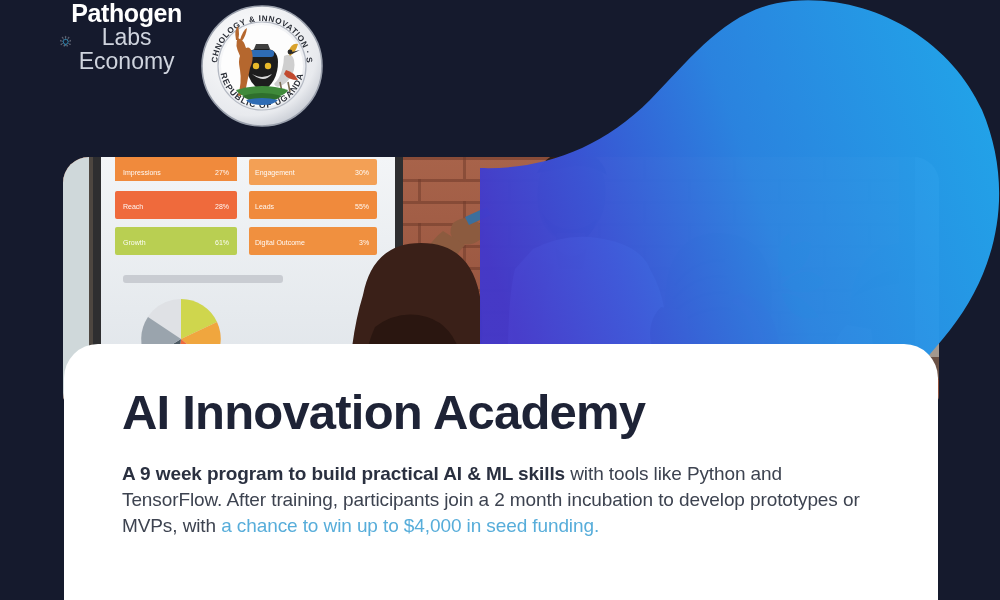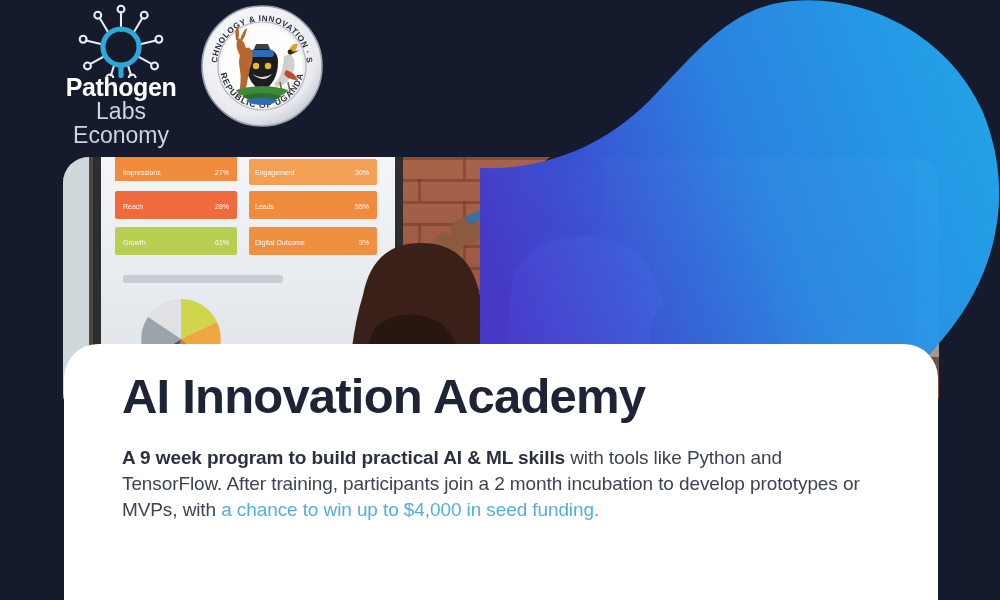--- a/index.html
+++ b/index.html
@@ -44,22 +44,21 @@
     left: 60px;
     display: flex;
     align-items: flex-start;
     gap: 18px;
     z-index: 6;
   }
 
   .pathogen-logo {
     width: 122px;
     display: flex;
-    flex-direction: column;
-    align-items: center;
+    flex-direction: row;
   }
   .virus-icon { width: 86px; height: 74px; display:block; }
   .pathogen-words {
     margin-top: -4px;
     text-align: center;
     line-height: 1.04;
   }
   .pg-bold {
     display: block;
     font-size: 25px;
@@ -95,21 +94,21 @@
   
   .card {
     position: absolute;
     left: 64px;
     top: 344px;
     width: 874px;
     height: 256px;
     background: #ffffff;
     border-radius: 34px 34px 0 0;
     z-index: 8;
-    padding: 28px 56px 0 58px;
+    padding: 44px 56px 0 58px;
   }
 
   .card-title {
     font-size: 49px;
     font-weight: bold;
     color: #1e2336;
     letter-spacing: -0.8px;
     line-height: 1.0;
     margin-bottom: 24px;
     white-space: nowrap;

